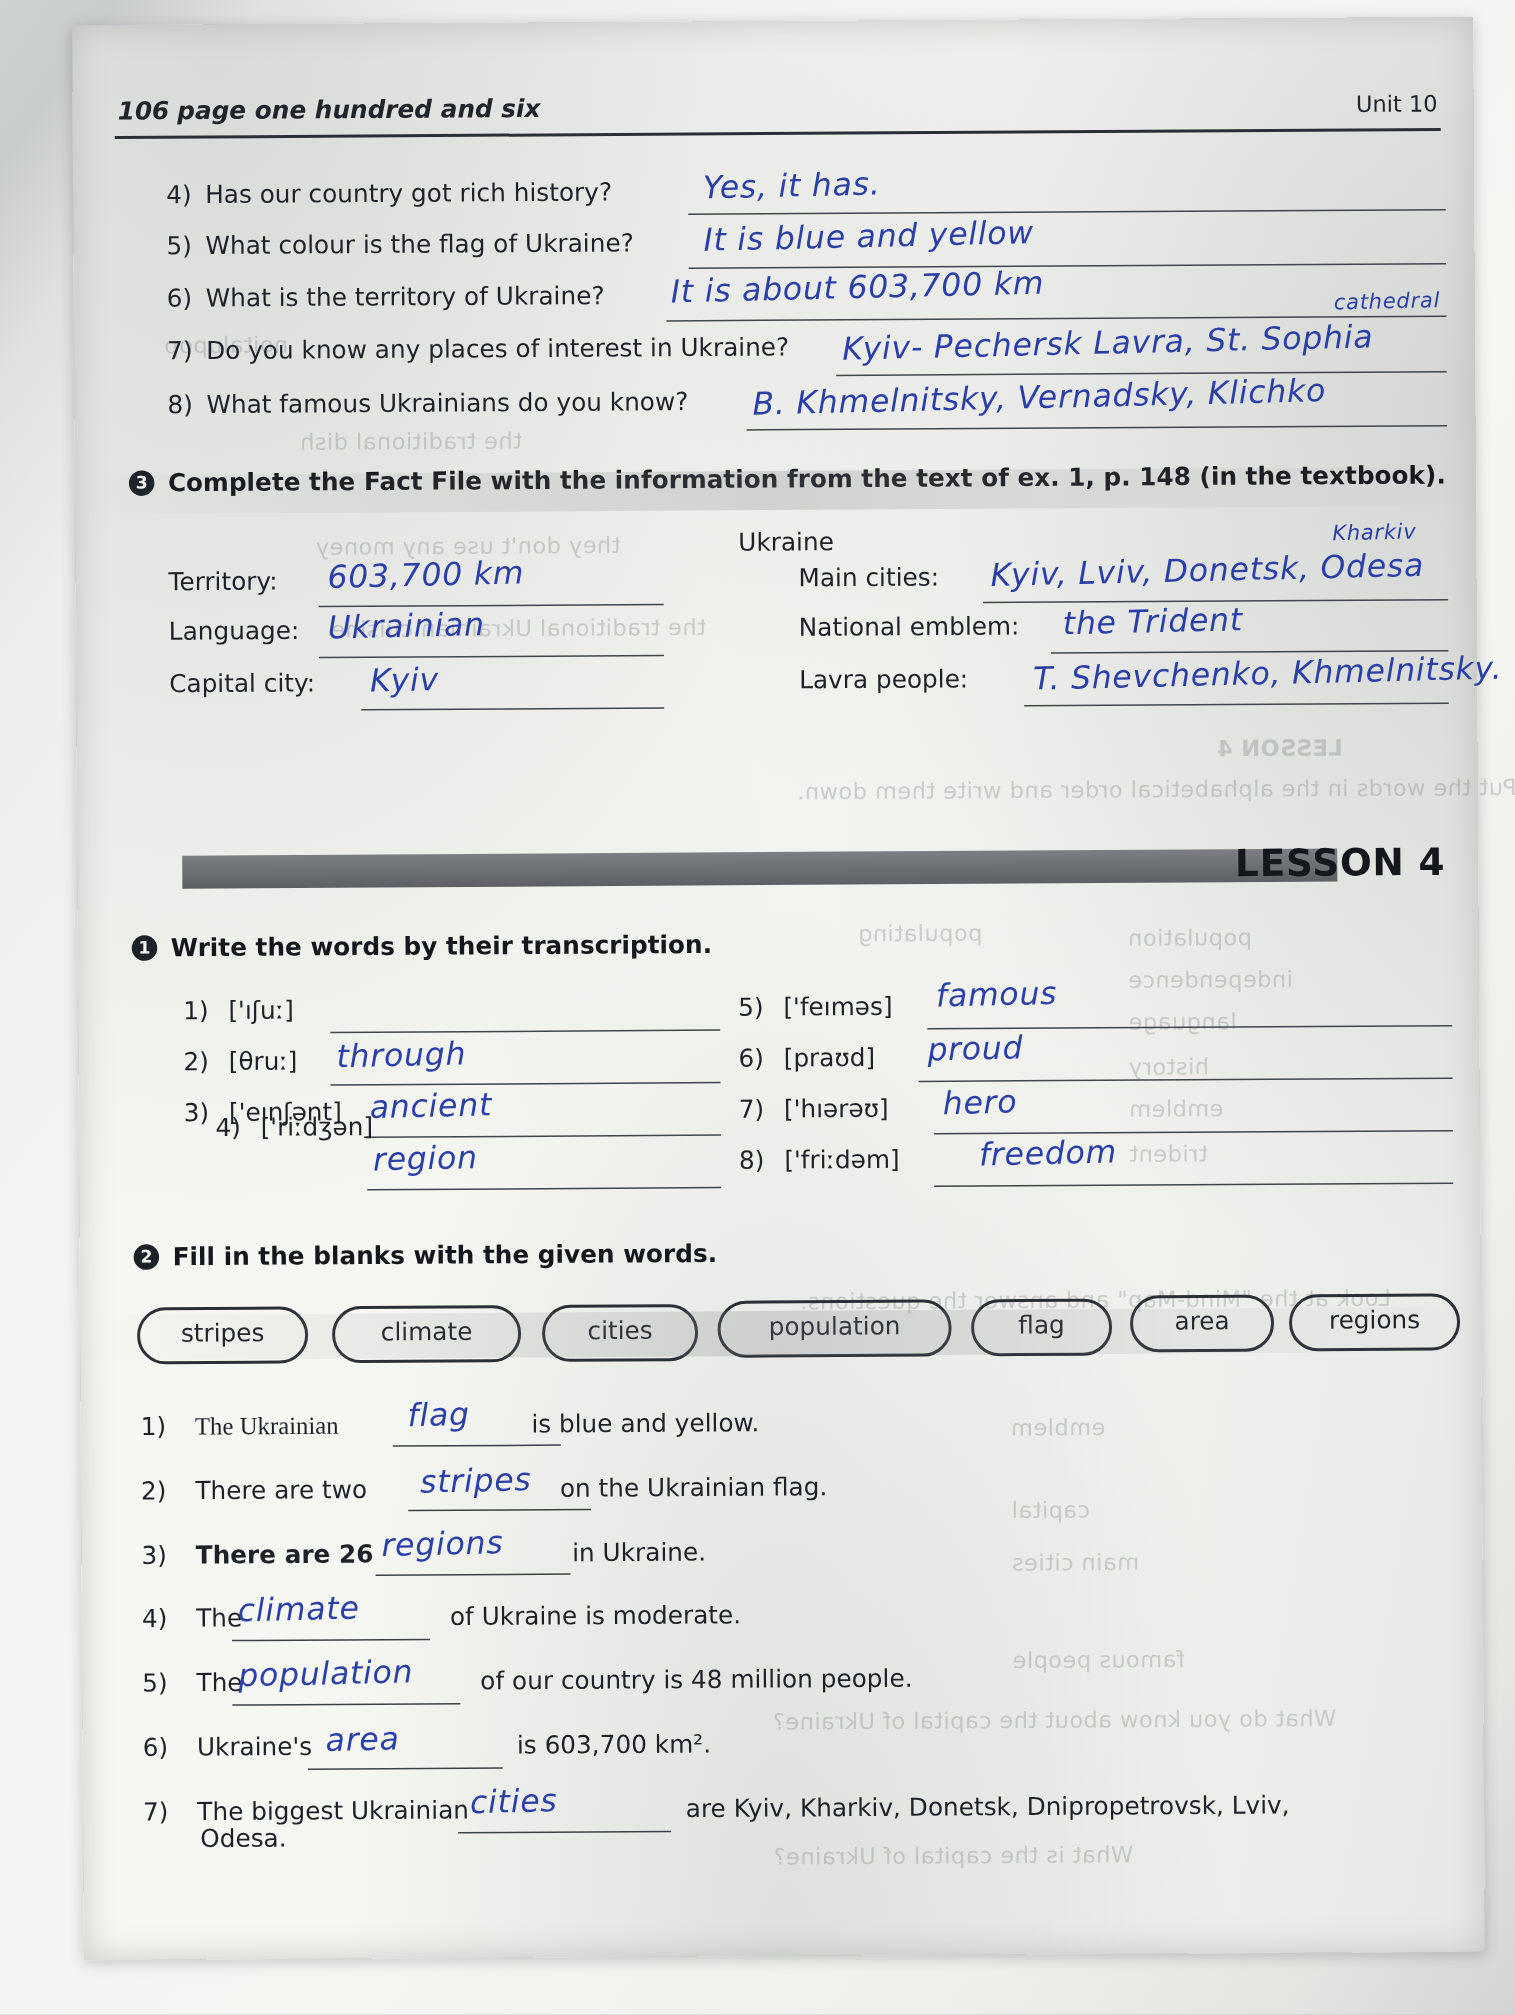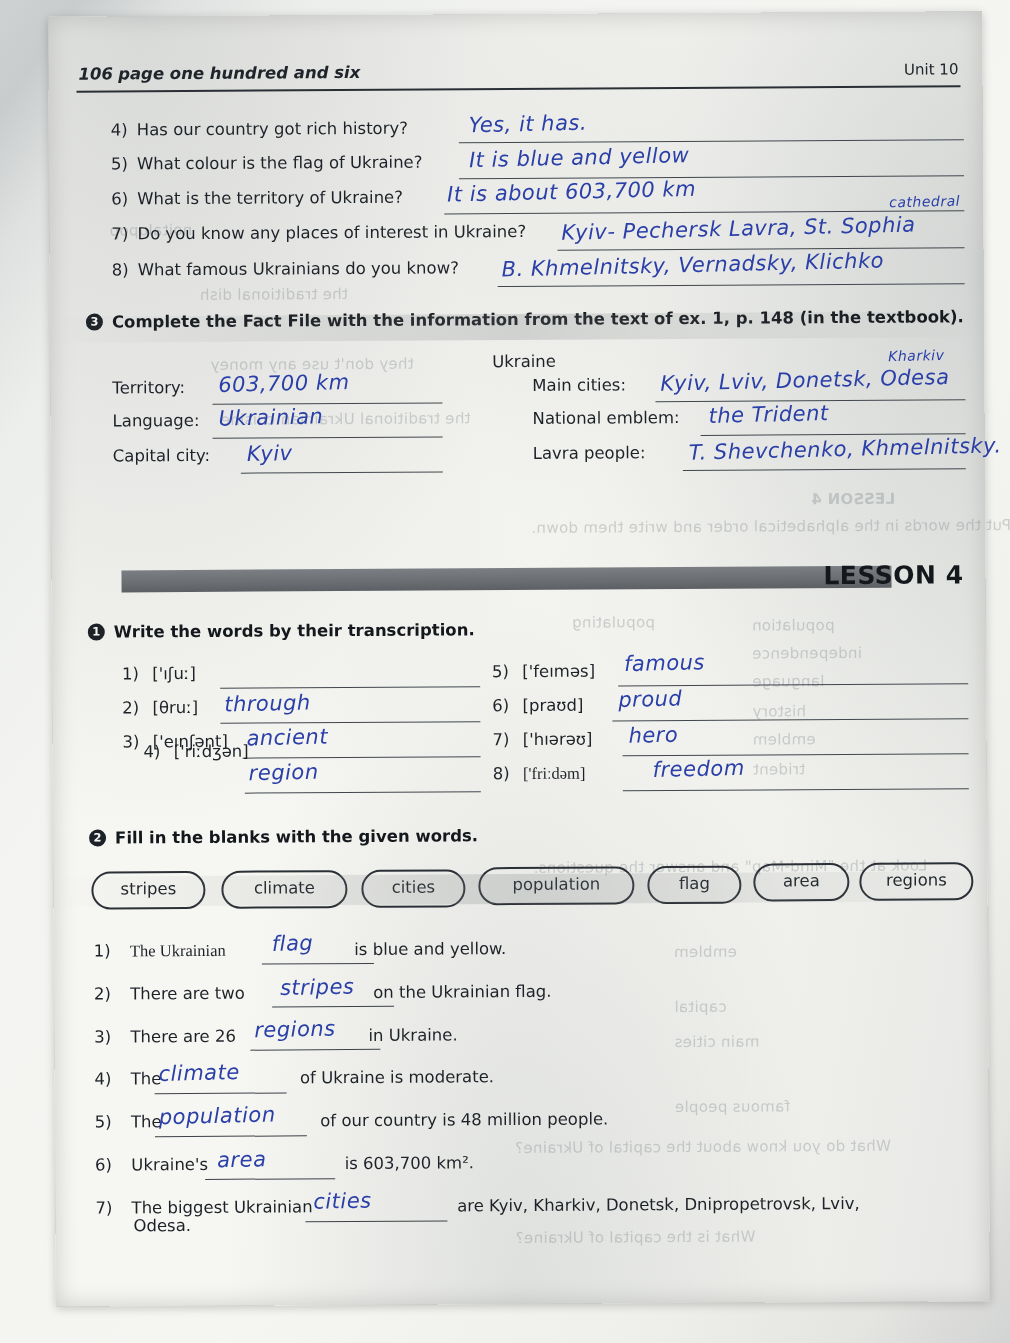--- a/index.html
+++ b/index.html
@@ -337,21 +337,21 @@
 
       <div class="lbl tr" style="left:440px; top:716px;">
         <span>7)</span>
         <span style="margin-left:8px;">['hıərəʊ]</span>
       </div>
       <div class="rule" style="left:570px; top:742px; width:346px;"></div>
       <div class="hw" style="left:576px; top:710px;">hero</div>
 
       <div class="lbl tr" style="left:440px; top:750px;">
         <span>8)</span>
-        <span style="margin-left:8px;font-family:Liberation Serif, serif;">['friːdəm]</span>
+        <span style="margin-left:8px;">['friːdəm]</span>
       </div>
       <div class="rule" style="left:570px; top:777px; width:346px;"></div>
       <div class="hw" style="left:600px; top:744px;">freedom</div>
 
       <div class="tasknum" style="left:36px; top:813px;">2</div>
       <div class="taskttl" style="left:62px; top:812px;">Fill in the blanks with the given words.</div>
 
       <div class="chip" style="left:38px; top:855px; width:110px;">stripes</div>
       <div class="chip" style="left:168px; top:855px; width:122px;">climate</div>
       <div class="chip" style="left:308px; top:855px; width:100px;">cities</div>
@@ -373,21 +373,21 @@
         <span>2)</span>
         <span style="margin-left:14px;">There are two</span>
         <span style="display:inline-block; width:118px;"></span>
         <span>on the Ukrainian flag.</span>
       </div>
       <div class="underline" style="left:218px; top:991px; width:122px;"></div>
       <div class="hw" style="left:226px; top:960px;">stripes</div>
 
       <div class="fill" style="left:40px; top:1011px;">
         <span>3)</span>
-        <span style="margin-left:14px;">There are 26</span>
+        <span style="margin-left:14px;font-weight:bold;">There are 26</span>
         <span style="display:inline-block; width:122px;"></span>
         <span>in Ukraine.</span>
       </div>
       <div class="underline" style="left:196px; top:1034px; width:130px;"></div>
       <div class="hw" style="left:200px; top:1002px;">regions</div>
 
       <div class="fill" style="left:40px; top:1053px;">
         <span>4)</span>
         <span style="margin-left:14px;">The</span>
         <span style="display:inline-block; width:128px;"></span>

